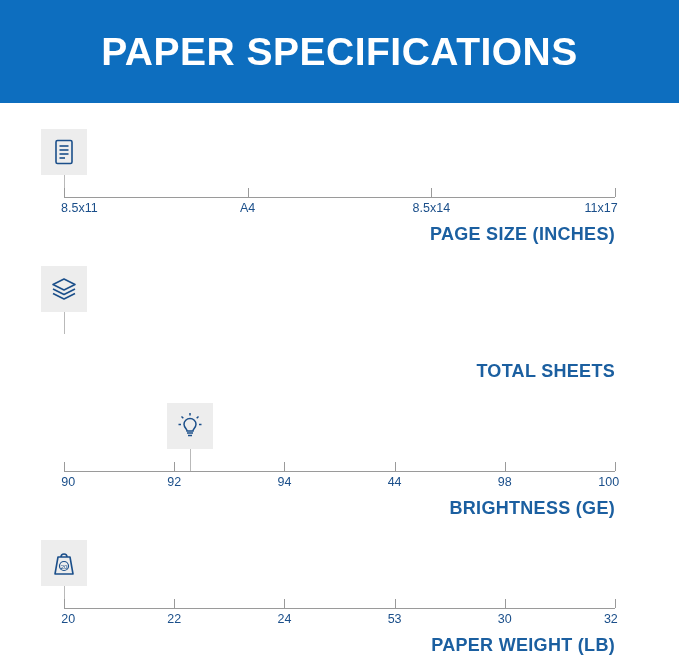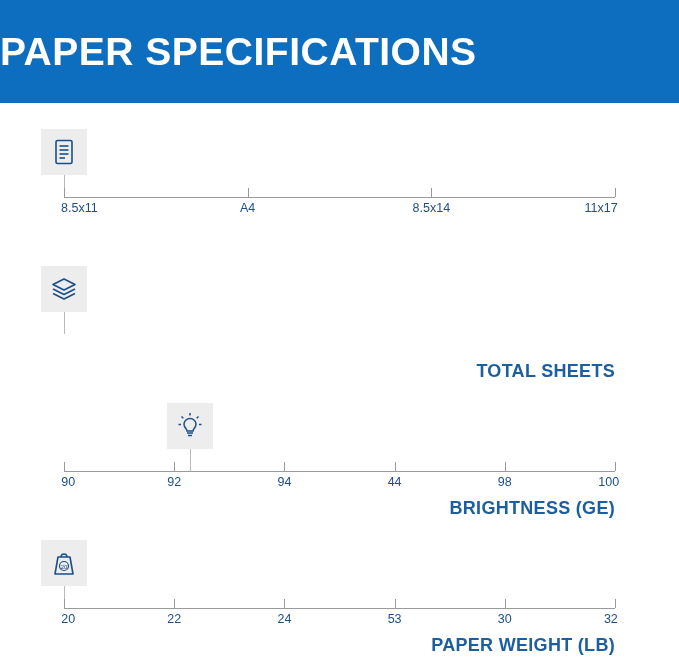--- a/index.html
+++ b/index.html
@@ -14,20 +14,21 @@
     color: #1b4f8a;
     position: relative;
     overflow: hidden;
   }
   .header {
     background: #0d6ebf;
     height: 103px;
     width: 100%;
     display: flex;
     align-items: center;
+    justify-content: center;
   }
   .header-title {
     color: #ffffff;
     font-size: 39px;
     font-weight: bold;
     letter-spacing: 0.5px;
     text-align: center;
     font-family: "Liberation Sans", sans-serif;
   }
   .specs {
@@ -122,20 +123,21 @@
       <div class="axis-line"></div>
       <div class="tick" style="left:0%"></div>
       <div class="tick" style="left:33.33%"></div>
       <div class="tick" style="left:66.67%"></div>
       <div class="tick" style="left:100%"></div>
       <div class="tick-label" style="left:0%; transform:translateX(-8%)">8.5x11</div>
       <div class="tick-label" style="left:33.33%">A4</div>
       <div class="tick-label" style="left:66.67%">8.5x14</div>
       <div class="tick-label" style="left:100%; transform:translateX(-92%)">11x17</div>
     </div>
+    <div class="spec-title">PAGE SIZE (INCHES)</div>
   </div>
 
   <div class="spec-block">
     <div class="icon-box" style="left:56px; margin-left:-23px;">
       <svg width="26" height="24" viewBox="0 0 26 24">
         <polygon points="13,2 24,7.5 13,13 2,7.5" fill="none" stroke="#1b4f8a" stroke-width="1.6" stroke-linejoin="round"></polygon>
         <polyline points="2,12 13,17.5 24,12" fill="none" stroke="#1b4f8a" stroke-width="1.6" stroke-linejoin="round"></polyline>
         <polyline points="2,16.5 13,22 24,16.5" fill="none" stroke="#1b4f8a" stroke-width="1.6" stroke-linejoin="round"></polyline>
       </svg>
     </div>

